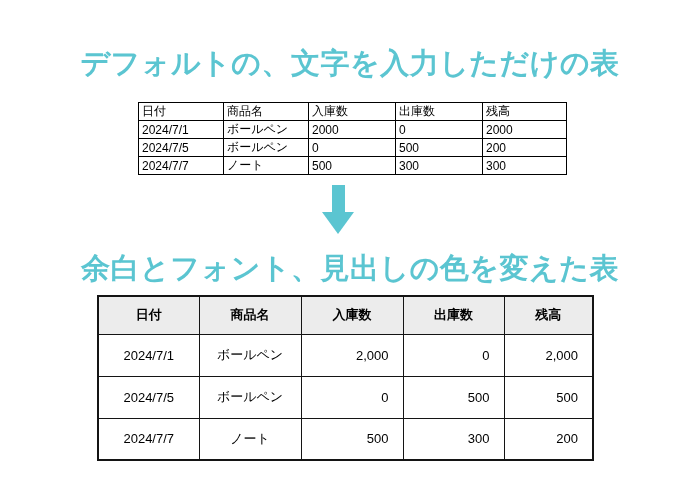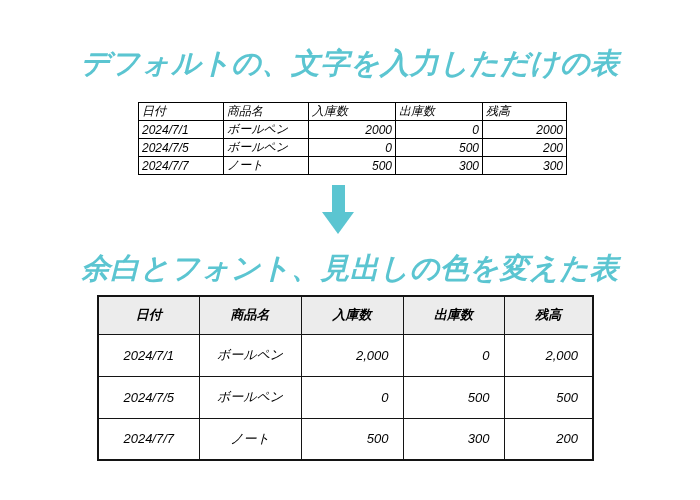--- a/index.html
+++ b/index.html
@@ -4,21 +4,21 @@
 <style>
   :root { --accent: #5bc5d1; --header-bg: #ececec; }
   * { box-sizing: border-box; }
   html, body {
     margin: 0; padding: 0;
     width: 700px; height: 500px;
     background: #ffffff;
     font-family: "Liberation Sans", "DejaVu Sans", sans-serif;
     overflow: hidden;
   }
-  .canvas { position: relative; width: 700px; height: 500px; background:#fff;font-style:italic; }
+  .canvas { position: relative; width: 700px; height: 500px; background:#fff; }
 
   .section-title {
     position: absolute;
     left: 0; width: 700px;
     text-align: center;
     font-size: 29px;
     font-weight: bold;
     color: var(--accent);
     letter-spacing: 0.5px;
     white-space: nowrap;
@@ -39,21 +39,21 @@
   table.plain th, table.plain td {
     border: 1px solid #000;
     height: 17px;
     padding: 0 3px;
     font-weight: normal;
     overflow: hidden;
     white-space: nowrap;
   }
   table.plain th { text-align: left; height: 18px; }
   table.plain .al { text-align: left; }
-  table.plain .ar { text-align: right; }
+  table.plain .ar { text-align: left; }
 
   
   table.styled {
     position: absolute;
     left: 97px; top: 295px;
     border-collapse: collapse;
     table-layout: fixed;
     width: 495px;
     font-size: 13px;
     color: #000;

